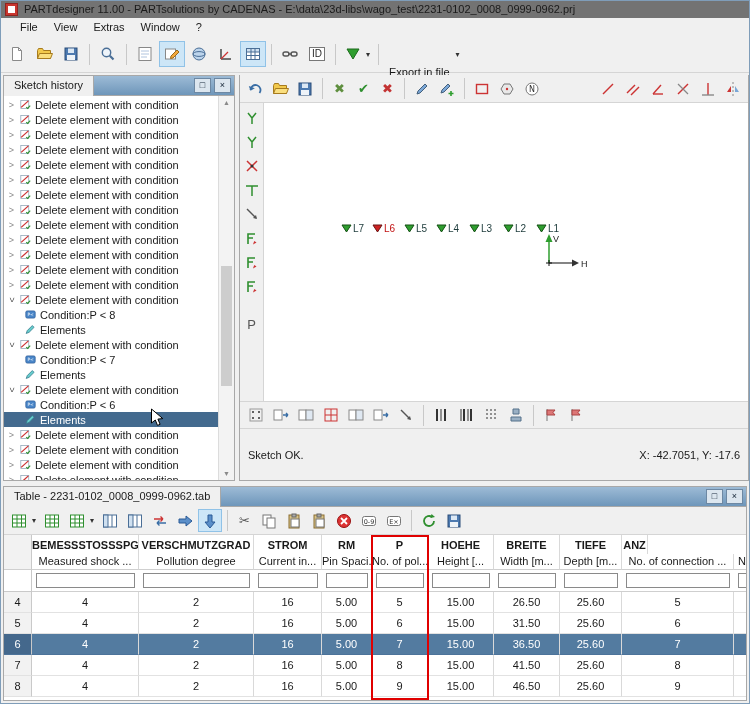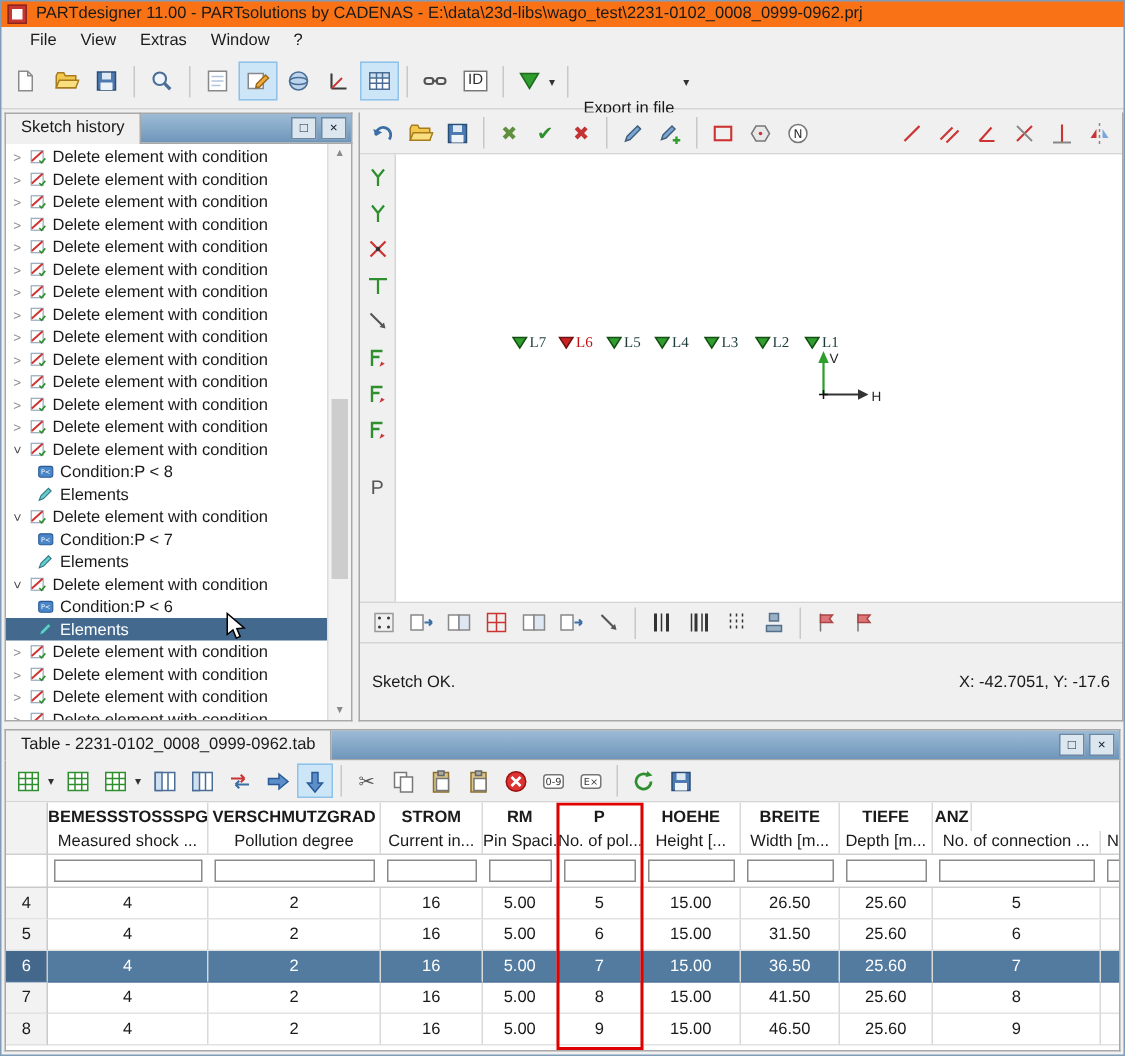--- a/index.html
+++ b/index.html
@@ -1,21 +1,21 @@
 <!DOCTYPE html>
 <html><head>
 <meta charset="utf-8">
 <style>
   html,body{margin:0;padding:0;}
   body{width:750px;height:704px;position:relative;overflow:hidden;background:#f0f0f0;
        font-family:"Liberation Sans","DejaVu Sans",sans-serif;font-size:11px;color:#1a1a1a;}
   #frame{position:absolute;inset:0;border:1px solid #7f9db9;box-sizing:border-box;pointer-events:none;z-index:99;}
 
   
-  #titlebar{position:absolute;top:0;left:0;right:0;height:18px;background:#f97316;display:flex;align-items:center;border-bottom:1px solid #e6e6e6;}
+  #titlebar{position:absolute;top:0;left:0;right:0;height:18px;background:#737373;display:flex;align-items:center;border-bottom:1px solid #e6e6e6;}
   .appicon{width:11px;height:11px;background:#c9362f;border:1px solid #8e2420;margin:0 6px 0 5px;position:relative;flex:none;}
   .appicon::after{content:"";position:absolute;left:2px;top:2px;right:2px;bottom:2px;background:#ffffff;}
   #window-title{white-space:nowrap;overflow:hidden;}
 
   #menubar{position:absolute;top:18px;left:0;right:0;height:18px;background:#f0f0f0;display:flex;align-items:center;padding-left:12px;}
   .mitem{padding:2px 8px;cursor:default;}
 
   #toolbar{position:absolute;top:36px;left:0;right:0;height:36px;background:#f0f0f0;border-bottom:1px solid #d5d5d5;display:flex;align-items:center;padding-left:4px;gap:1px;}
 
   
@@ -62,21 +62,21 @@
   #sk-toolbar .tbtn{height:23px;min-width:23px;}
   #sk-main{flex:1;display:flex;min-height:0;}
   #sk-side{width:23px;background:#f0f0f0;border-right:1px solid #d5d5d5;display:flex;flex-direction:column;align-items:center;padding-top:4px;gap:2px;flex:none;}
   #sk-side .tbtn{height:22px;min-width:22px;padding:0;}
   #canvas{flex:1;position:relative;background:#fff;min-width:0;}
   #sk-bottombar{height:26px;background:#f0f0f0;border-top:1px solid #d5d5d5;display:flex;align-items:center;padding:0 4px;gap:1px;flex:none;}
   #sk-bottombar .tbtn{height:22px;min-width:22px;}
   #sk-status{height:19px;background:#f0f0f0;border-top:1px solid #d5d5d5;display:flex;justify-content:space-between;align-items:center;padding:16px 8px;flex:none;white-space:nowrap;}
 
   .clabel{position:absolute;display:flex;align-items:center;gap:1px;}
-  .cltext{font-size:10px;color:#1c3a3a;font-family:Liberation Serif, serif;}
+  .cltext{font-size:10px;color:#1c3a3a;}
   .clabel.red .cltext{color:#c11212;}
   #axis{position:absolute;}
 
   
   #bottom-panel .pbody{background:#f0f0f0;display:flex;flex-direction:column;}
   #tb-toolbar{height:27px;background:#f0f0f0;border-bottom:1px solid #d5d5d5;display:flex;align-items:center;padding:0 3px;gap:1px;flex:none;}
   #tb-toolbar .tbtn{height:23px;min-width:23px;}
   #table-wrap{flex:1;position:relative;background:#fff;overflow:hidden;min-height:0;}
   .trow{display:flex;}
   .cell{box-sizing:border-box;border-right:1px solid #d9d9d9;text-align:center;overflow:hidden;white-space:nowrap;flex:none;}

